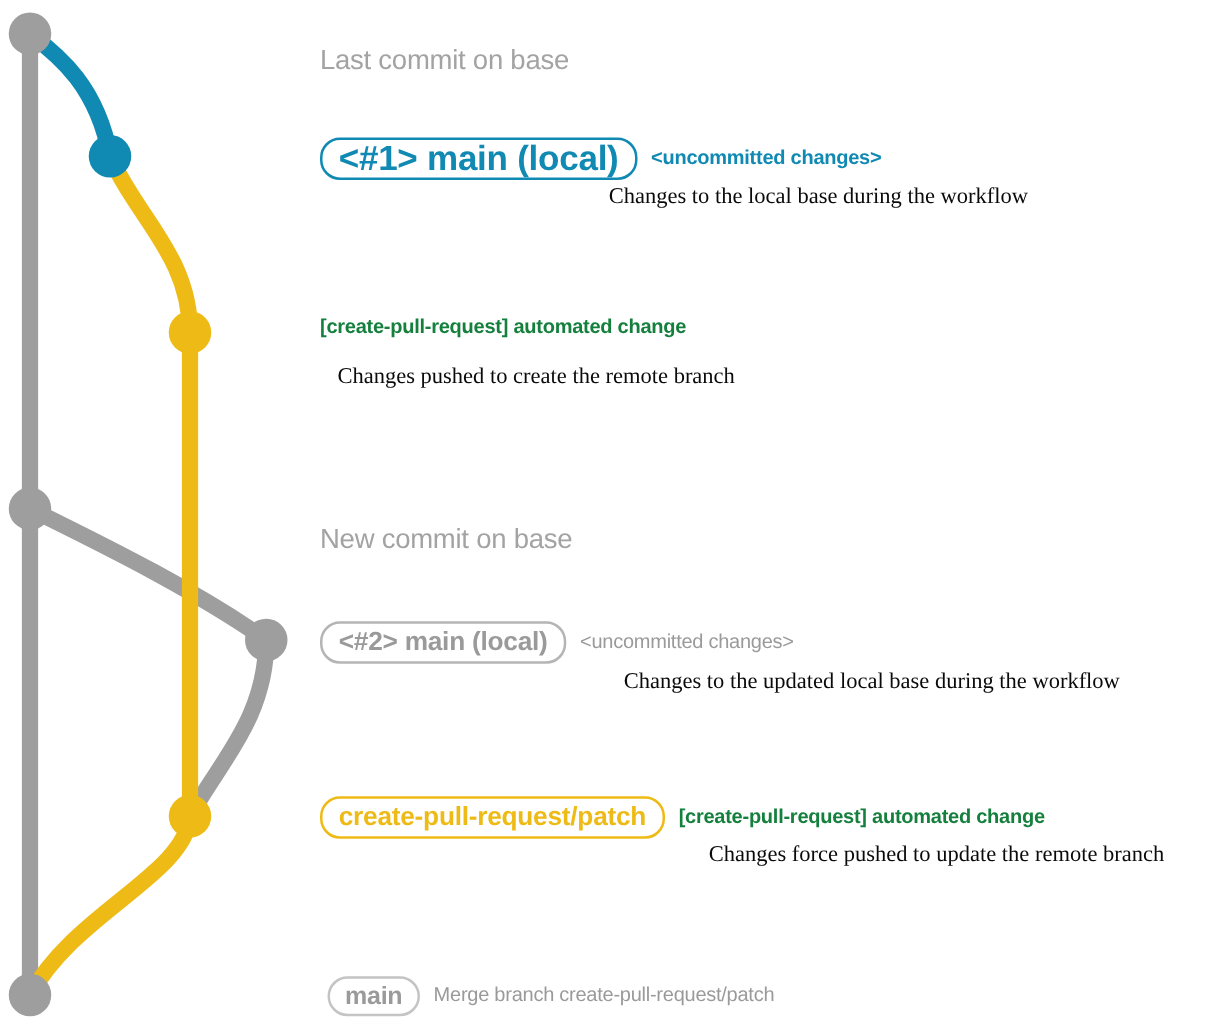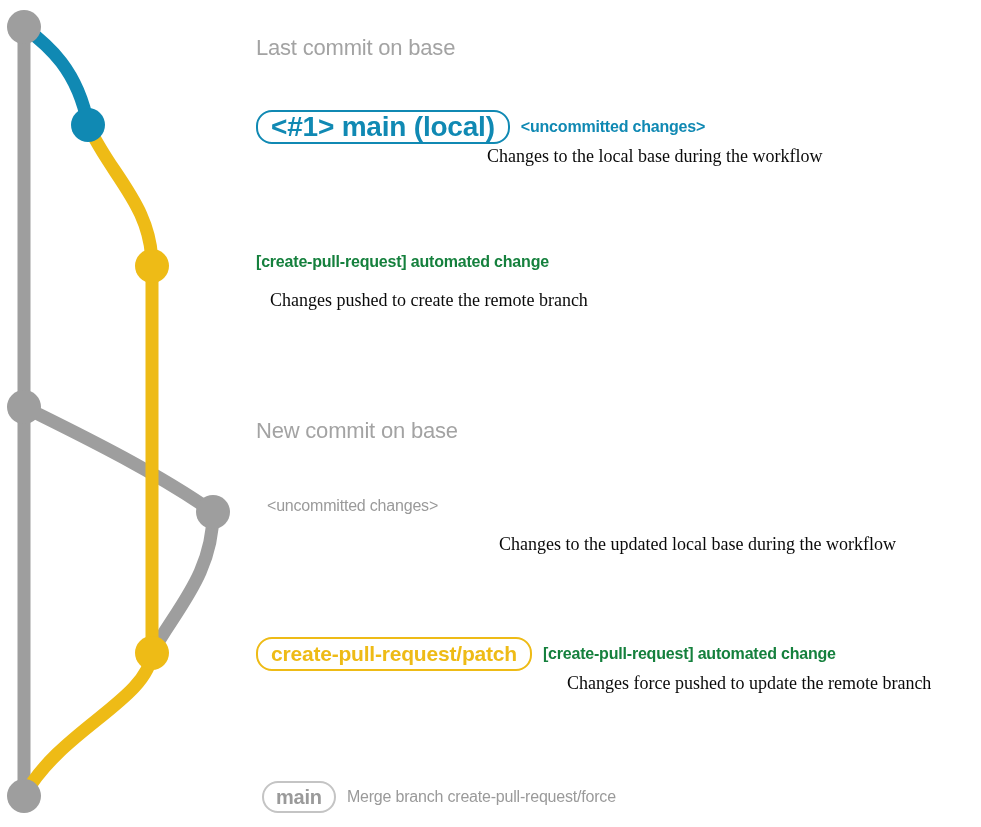--- a/index.html
+++ b/index.html
@@ -137,28 +137,29 @@
   <div class="sub-text" style="left:487px; top:146px;text-align:right;">Changes to the local base during the workflow</div>
 
   <div class="row" style="left:256px; top:253px;">
     <span class="head-text yellow">[create-pull-request] automated change</span>
   </div>
   <div class="sub-text" style="left:270px; top:290px;">Changes pushed to create the remote branch</div>
 
   <div class="section-title" style="left:256px; top:399px;margin-top:19px;">New commit on base</div>
 
   <div class="row" style="left:256px; top:497px;">
+    <span class="tag-box grey">&lt;#2&gt; main (local)</span>
     <span class="head-text grey gap-after-tag">&lt;uncommitted changes&gt;</span>
   </div>
   <div class="sub-text" style="left:487px; top:534px;margin-left:12px;">Changes to the updated local base during the workflow</div>
 
   <div class="row" style="left:256px; top:637px;">
     <span class="tag-box yellow">create-pull-request/patch</span>
     <span class="head-text yellow gap-after-tag">[create-pull-request] automated change</span>
   </div>
   <div class="sub-text" style="left:567px; top:673px;">Changes force pushed to update the remote branch</div>
 
   <div class="row" style="left:262px; top:781px;">
     <span class="tag-box grey-small">main</span>
-    <span class="head-text grey gap-after-tag">Merge branch create-pull-request/force</span>
+    <span class="head-text grey gap-after-tag">Merge branch create-pull-request/patch</span>
   </div>
 
 </div>
 
 </body></html>

